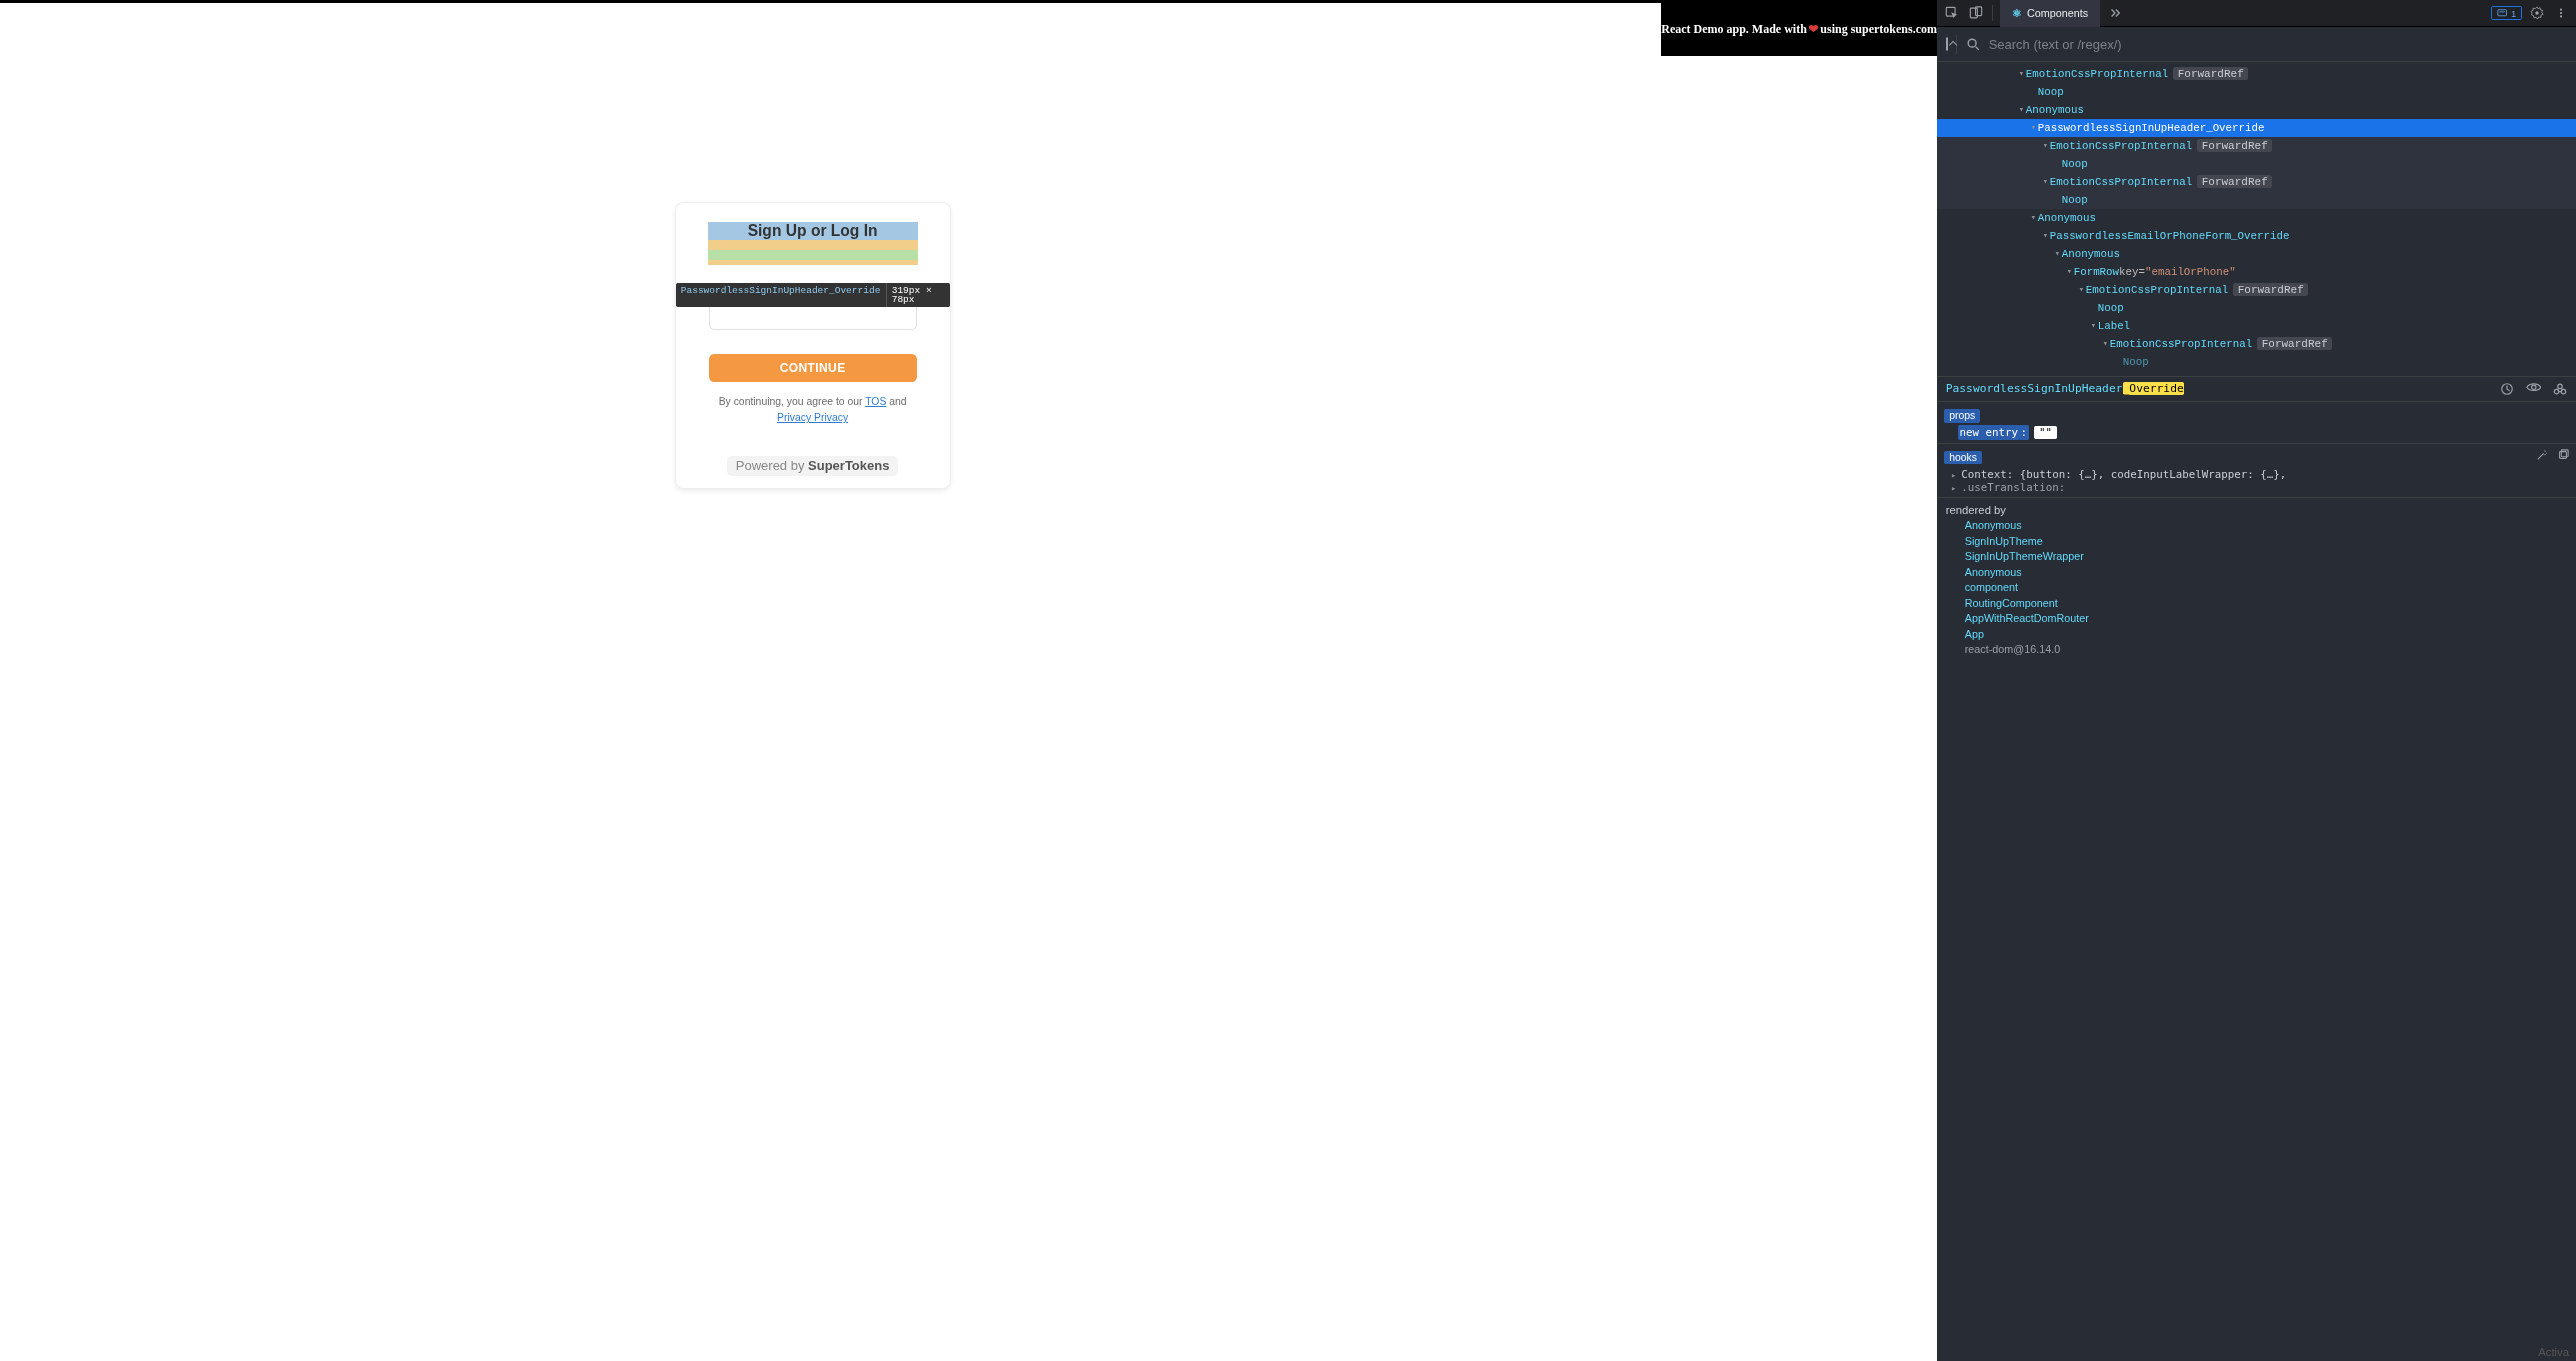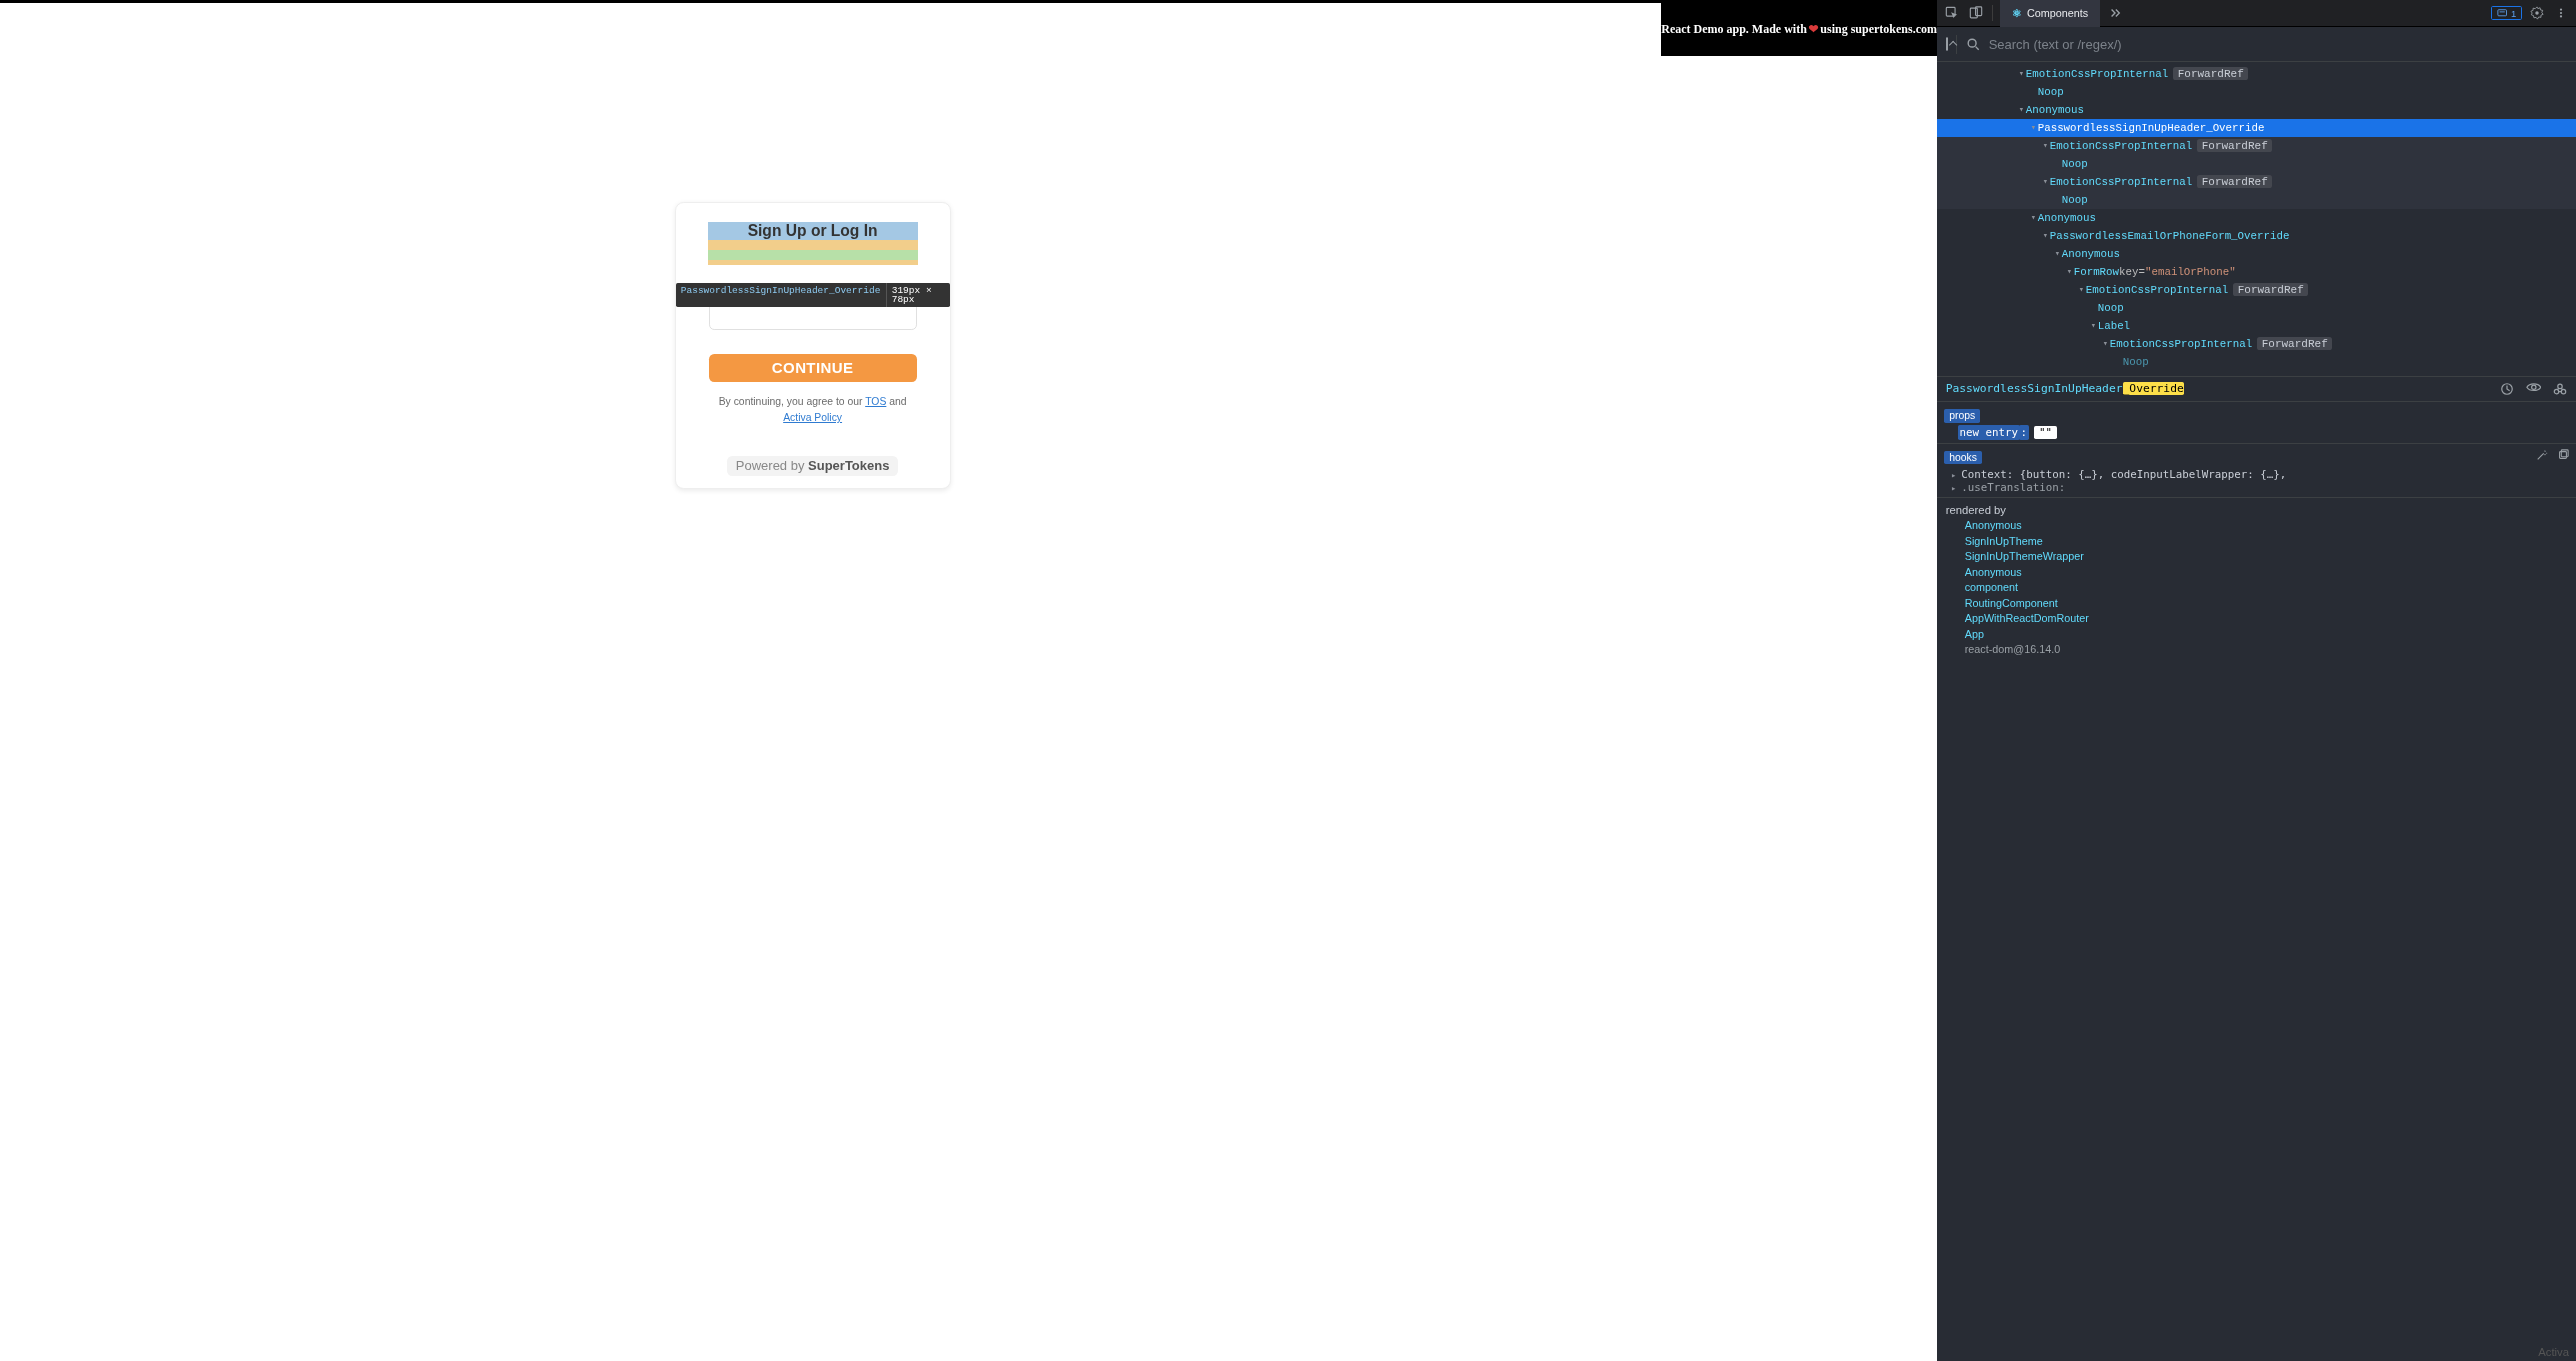--- a/index.html
+++ b/index.html
@@ -22,21 +22,21 @@
 .hl-pad2   { height:6px; }
 .header-block::after { content:""; display:block; height:5.2px; background:#f2ce8b; }
 
 .dims-badge { position:absolute; top:80px; left:0; display:flex; font-family:Menlo,Consolas,monospace; font-size:9.5px; line-height:1; border-radius:1.7px; overflow:hidden; }
 .dims-name { background:#333; color:#8ecaf0; padding:2.6px 5.2px; }
 .dims-size { background:#333; color:#fff; padding:2.6px 5.2px; border-left:0.9px solid #555; }
 
 .field-label-stub { align-self:flex-start; margin-top:21px; font-size:10.4px; font-weight:600; color:#333; }
 .input { width:100%; height:29px; border:0.9px solid #e0e0e0; border-radius:5.2px; margin-top:3.5px; padding:0 8.7px; font-size:11.3px; outline:none; }
 
-.btn { width:100%; height:28px; margin-top:24px; background:#f49842; border:none; border-radius:5.2px; color:#fff; font-weight:700; font-size:15px; letter-spacing:0.4px; cursor:pointer; }
+.btn { width:100%; height:28px; margin-top:24px; background:#f49842; border:none; border-radius:5.2px; color:#fff; font-weight:700; font-size:12px; letter-spacing:0.4px; cursor:pointer; }
 
 .legal { margin-top:12px; font-size:10.4px; color:#6b6b6b; text-align:center; line-height:1.6; }
 .legal a { color:#2f7bd1; text-decoration:underline; }
 .powered { margin-top:29px; margin-bottom:3.5px; background:#f3f3f3; border-radius:5.2px; padding:2.6px 8.7px; font-size:13px; color:#888; }
 .powered b { color:#555; font-weight:600; }
 
 .footer { background:#000; color:#fff; height:53px; display:flex; align-items:center; justify-content:center; font-family:Georgia, "Times New Roman", serif; font-size:12px; font-weight:600;text-align:center; }
 .footer .heart { color:#d93a3a; padding:0 1.7px; }
 
 
@@ -121,21 +121,21 @@
 
       <span class="field-label-stub">E</span>
       <input class="input" type="text" style="">
 
       <button class="btn">CONTINUE</button>
 
       <div class="legal">
         <span>By continuing, you agree to our </span>
         <a href="#">TOS</a>
         <span> and </span><br>
-        <a href="#">Activa Policy</a>
+        <a href="#">Privacy Privacy</a>
       </div>
 
       <div class="powered">
         <span>Powered by </span><b>SuperTokens</b>
       </div>
     </div>
   </div>
 
   <div class="footer">
     <span>React Demo app. Made with </span>

